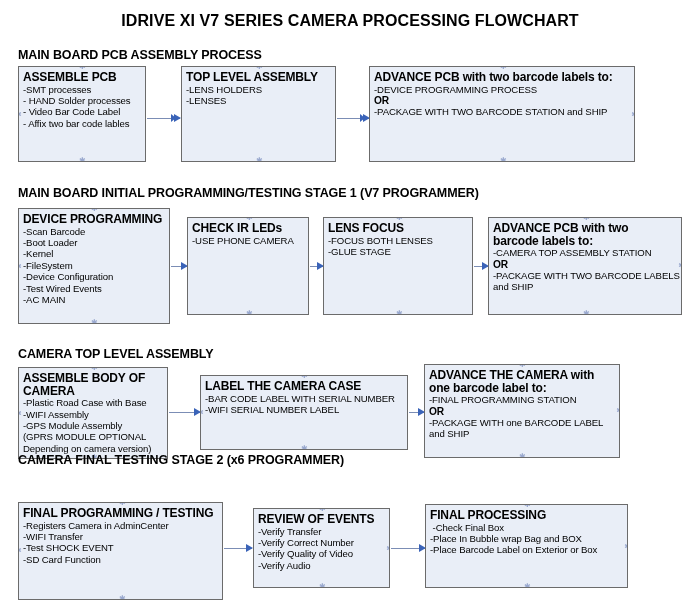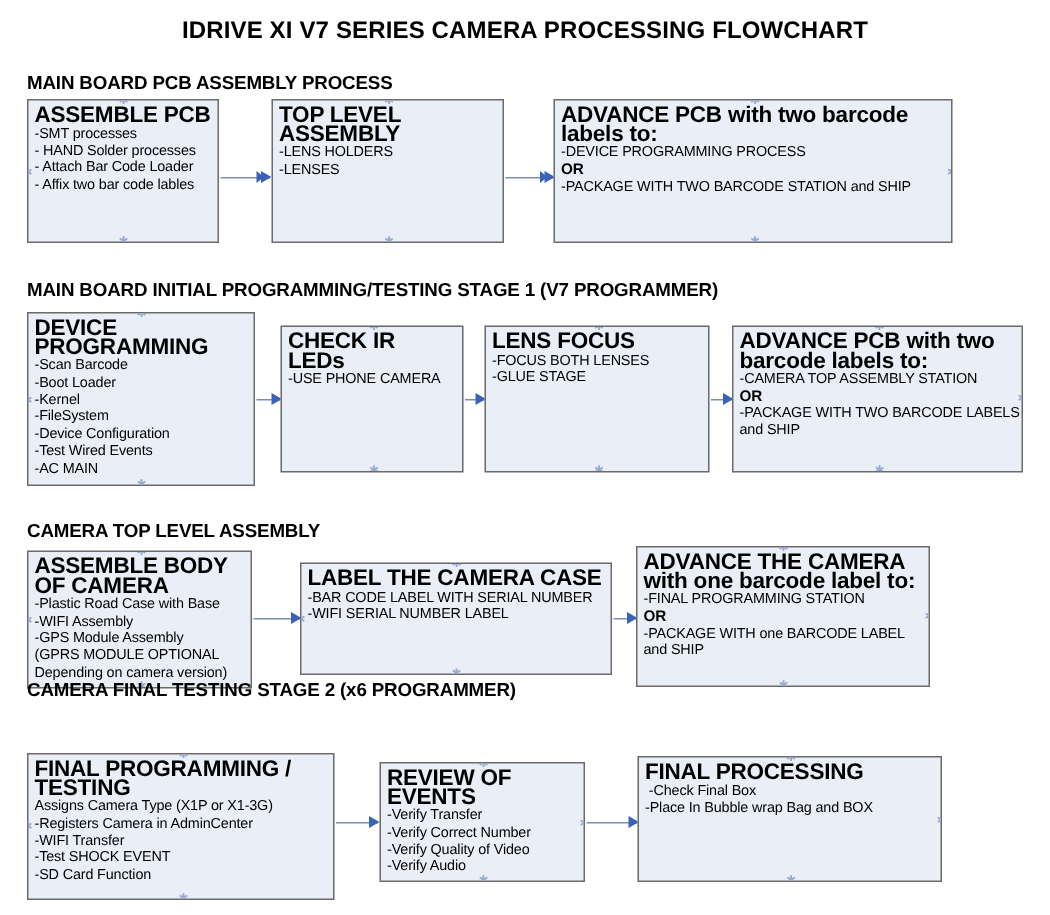--- a/index.html
+++ b/index.html
@@ -46,21 +46,21 @@
   .node {
     position: absolute;
     box-sizing: border-box;
     background: #e9eef7;
     border: 1.3px solid #6b6b6b;
     padding: 4px 4px 3px 4px;
     overflow: hidden;
   }
 
   .node-title {
-    font-size: 15px;
+    font-size: 12px;
     font-weight: bold;
     line-height: 12.6px;
     letter-spacing: -0.15px;
     margin-bottom: 0px;
   }
 
   .node-line {
     font-size: 9.6px;
     line-height: 11.4px;
     letter-spacing: -0.1px;
@@ -116,21 +116,21 @@
 
 <div id="chart-title">IDRIVE XI V7 SERIES CAMERA PROCESSING FLOWCHART</div>
 
 <div class="section">
   <div class="section-heading" style="top:48px;">MAIN BOARD PCB ASSEMBLY PROCESS</div>
 
   <div class="node" style="left:18px; top:66px; width:128px; height:96px;">
     <div class="node-title">ASSEMBLE PCB</div>
     <div class="node-line">-SMT processes</div>
     <div class="node-line">- HAND Solder processes</div>
-    <div class="node-line">- Attach Bar Code Loader</div>
+    <div class="node-line">- Video Bar Code Label</div>
     <div class="node-line">- Affix two bar code lables</div>
     <span class="cp" style="left:60px;top:-4px;">✱</span>
     <span class="cp" style="left:60px;bottom:-4px;">✱</span>
     <span class="cp" style="left:-4px;top:44px;">✱</span>
   </div>
 
   <div class="arrow" style="left:147px; top:117px; width:33px;">
     <div class="shaft"></div>
     <div class="head"></div>
     <div class="head2"></div>
@@ -264,21 +264,20 @@
     <span class="cp" style="left:94px;bottom:-4px;">✱</span>
     <span class="cp" style="right:-4px;top:42px;">✱</span>
   </div>
 </div>
 
 <div class="section">
   <div class="section-heading" style="top:453px;text-align:center;">CAMERA FINAL TESTING STAGE 2 (x6 PROGRAMMER)</div>
 
   <div class="node" style="left:18px; top:502px; width:205px; height:98px;">
     <div class="node-title">FINAL PROGRAMMING / TESTING</div>
-    <div class="node-line">Assigns Camera Type (X1P or X1-3G)</div>
     <div class="node-line">-Registers Camera in AdminCenter</div>
     <div class="node-line">-WIFI Transfer</div>
     <div class="node-line">-Test SHOCK EVENT</div>
     <div class="node-line">-SD Card Function</div>
     <span class="cp" style="left:100px;top:-4px;">✱</span>
     <span class="cp" style="left:100px;bottom:-4px;">✱</span>
     <span class="cp" style="left:-4px;top:44px;">✱</span>
   </div>
 
   <div class="arrow" style="left:224px; top:547px; width:28px;">
@@ -299,17 +298,18 @@
 
   <div class="arrow" style="left:391px; top:547px; width:34px;">
     <div class="shaft"></div>
     <div class="head"></div>
   </div>
 
   <div class="node" style="left:425px; top:504px; width:203px; height:84px;">
     <div class="node-title">FINAL PROCESSING</div>
     <div class="node-line" style="white-space:pre;"> -Check Final Box</div>
     <div class="node-line">-Place In Bubble wrap Bag and BOX</div>
+    <div class="node-line">-Place Barcode Label on Exterior or Box</div>
     <span class="cp" style="left:98px;top:-4px;">✱</span>
     <span class="cp" style="left:98px;bottom:-4px;">✱</span>
     <span class="cp" style="right:-4px;top:38px;">✱</span>
   </div>
 </div>
 
 </body></html>

